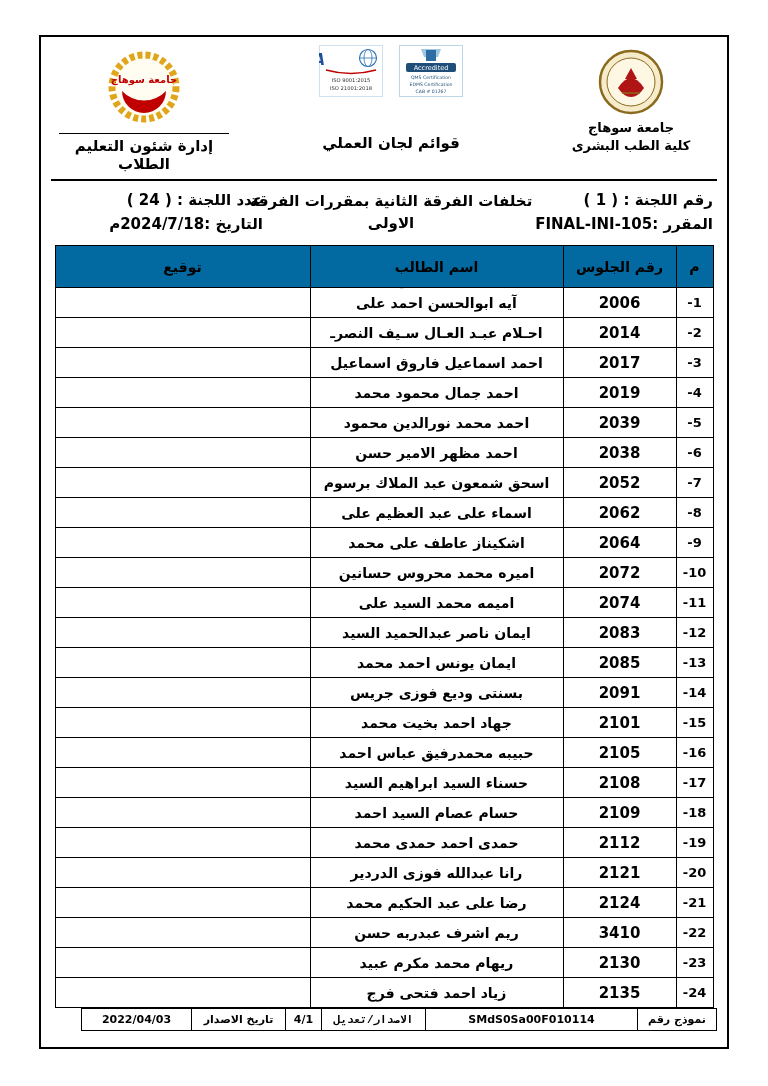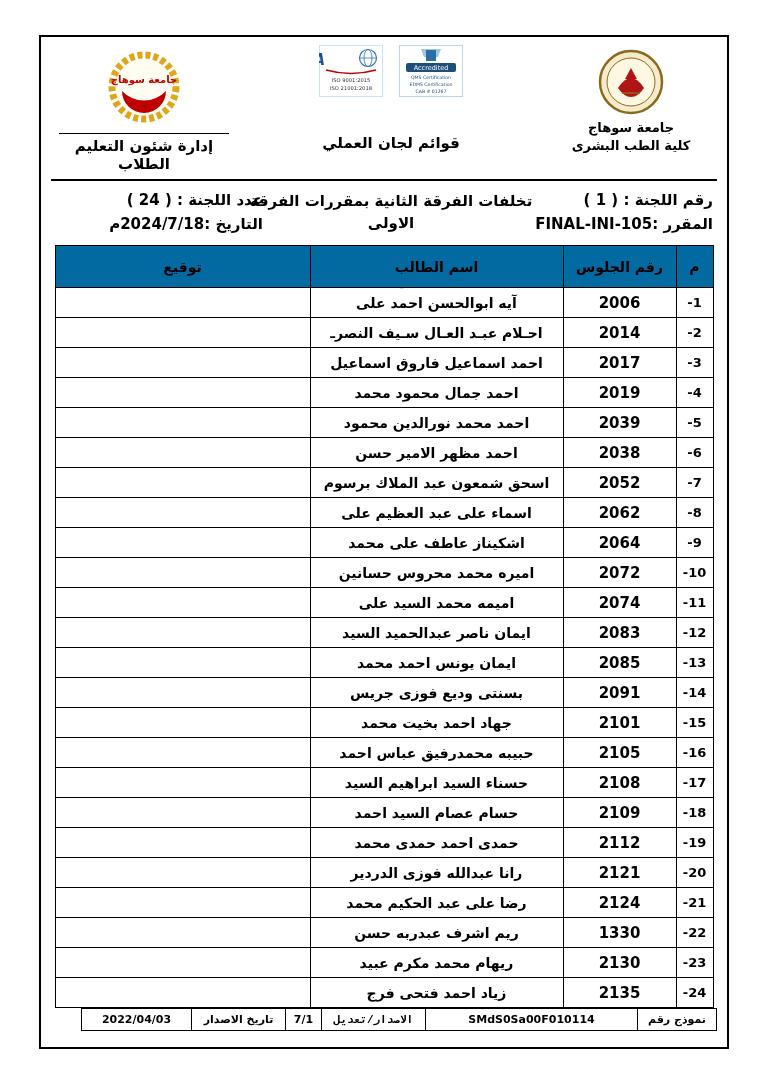--- a/index.html
+++ b/index.html
@@ -261,21 +261,21 @@
           <td class="c-sign"></td>
         </tr>
         <tr>
           <td class="c-num">-21</td>
           <td class="c-seat">2124</td>
           <td class="c-name">رضا على عبد الحكيم محمد</td>
           <td class="c-sign"></td>
         </tr>
         <tr>
           <td class="c-num">-22</td>
-          <td class="c-seat">1330</td>
+          <td class="c-seat">3410</td>
           <td class="c-name">ريم اشرف عبدربه حسن</td>
           <td class="c-sign"></td>
         </tr>
         <tr>
           <td class="c-num">-23</td>
           <td class="c-seat">2130</td>
           <td class="c-name">ريهام محمد مكرم عبيد</td>
           <td class="c-sign"></td>
         </tr>
         <tr>
@@ -284,18 +284,18 @@
           <td class="c-name">زياد احمد فتحى فرج</td>
           <td class="c-sign"></td>
         </tr>
       </tbody>
   </table>
 
   <div class="footer">
     <div class="fcell w-formlabel">نموذج رقم</div>
     <div class="fcell w-formcode">SMdS0Sa00F010114</div>
     <div class="fcell w-issuelabel">الاصدار/تعديل</div>
-    <div class="fcell w-issueval">7/1</div>
+    <div class="fcell w-issueval">4/1</div>
     <div class="fcell w-datelabel">تاريخ الاصدار</div>
     <div class="fcell w-dateval">2022/04/03</div>
   </div>
 
 </div>
 
 </body></html>

